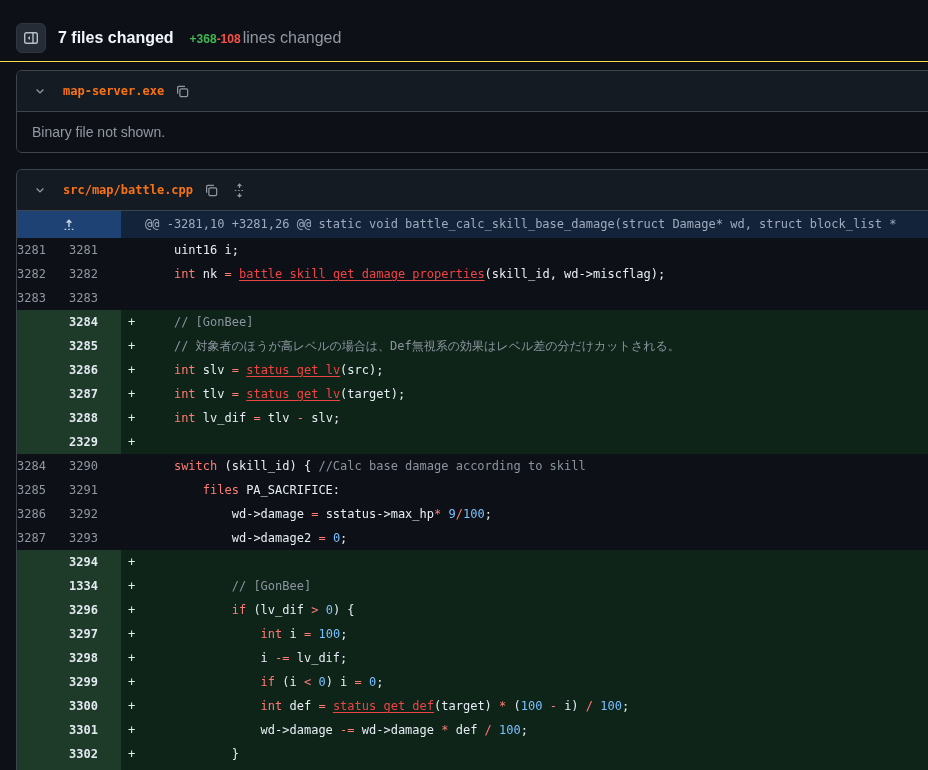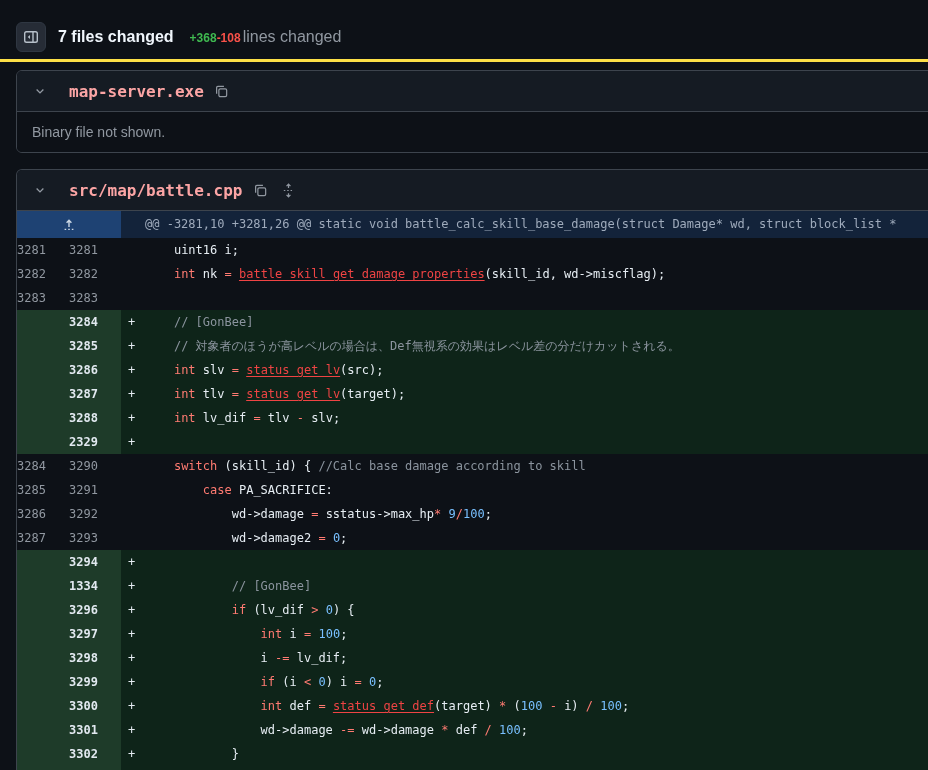--- a/index.html
+++ b/index.html
@@ -12,21 +12,21 @@
     position: relative;
   }
 
   
   .topbar {
     height: 62px;
     padding: 14px 0 0 16px;
     display: flex;
     align-items: center;
     gap: 12px;
-    border-bottom: 3px solid #fde047;
+    border-bottom: 1px solid #fde047;
   }
   .icon-btn {
     width: 30px; height: 30px;
     border-radius: 6px;
     background: #262c36;
     border: 1px solid #2f3742;
     display: flex; align-items: center; justify-content: center;
     color: #b7c0ca;
     cursor: pointer;
   }
@@ -55,22 +55,22 @@
     align-items: center;
     gap: 8px;
     padding: 0 12px 0 14px;
   }
   .chev-btn {
     background: none; border: none; color: #9198a1; cursor: pointer;
     width: 18px; height: 18px; display: flex; align-items: center; justify-content: center;
   }
   .file-name {
     font-family: "DejaVu Sans Mono", monospace;
-    font-size: 16px; font-weight: 700; color: #fca5a5;
-    text-decoration: none; margin-left: 12px;
+    font-size: 12px; font-weight: 700; color: #f97316;
+    text-decoration: none; margin-left: 6px;
   }
   .ghost-btn {
     background: none; border: none; color: #9198a1; cursor: pointer;
     width: 20px; height: 20px; display: flex; align-items: center; justify-content: center;
   }
   .binary-body {
     height: 40px;
     display: flex; align-items: center;
     padding-left: 15px;
     color: #9198a1;
@@ -263,21 +263,21 @@
       <div class="row ctx">
         <div class="num">3284</div>
         <div class="num">3290</div>
         <div class="marker"></div>
         <div class="code"><span class="t-d">	</span><span class="t-k">switch</span><span class="t-d"> (skill_id) { </span><span class="t-c">//Calc base damage according to skill</span></div>
       </div>
       <div class="row ctx">
         <div class="num">3285</div>
         <div class="num">3291</div>
         <div class="marker"></div>
-        <div class="code"><span class="t-d">		</span><span class="t-k">case</span><span class="t-d"> PA_SACRIFICE:</span></div>
+        <div class="code"><span class="t-d">		</span><span class="t-k">files</span><span class="t-d"> PA_SACRIFICE:</span></div>
       </div>
       <div class="row ctx">
         <div class="num">3286</div>
         <div class="num">3292</div>
         <div class="marker"></div>
         <div class="code"><span class="t-d">			wd-&gt;damage </span><span class="t-k">=</span><span class="t-d"> sstatus-&gt;max_hp</span><span class="t-k">*</span><span class="t-d"> </span><span class="t-n">9</span><span class="t-k">/</span><span class="t-n">100</span><span class="t-d">;</span></div>
       </div>
       <div class="row ctx">
         <div class="num">3287</div>
         <div class="num">3293</div>

